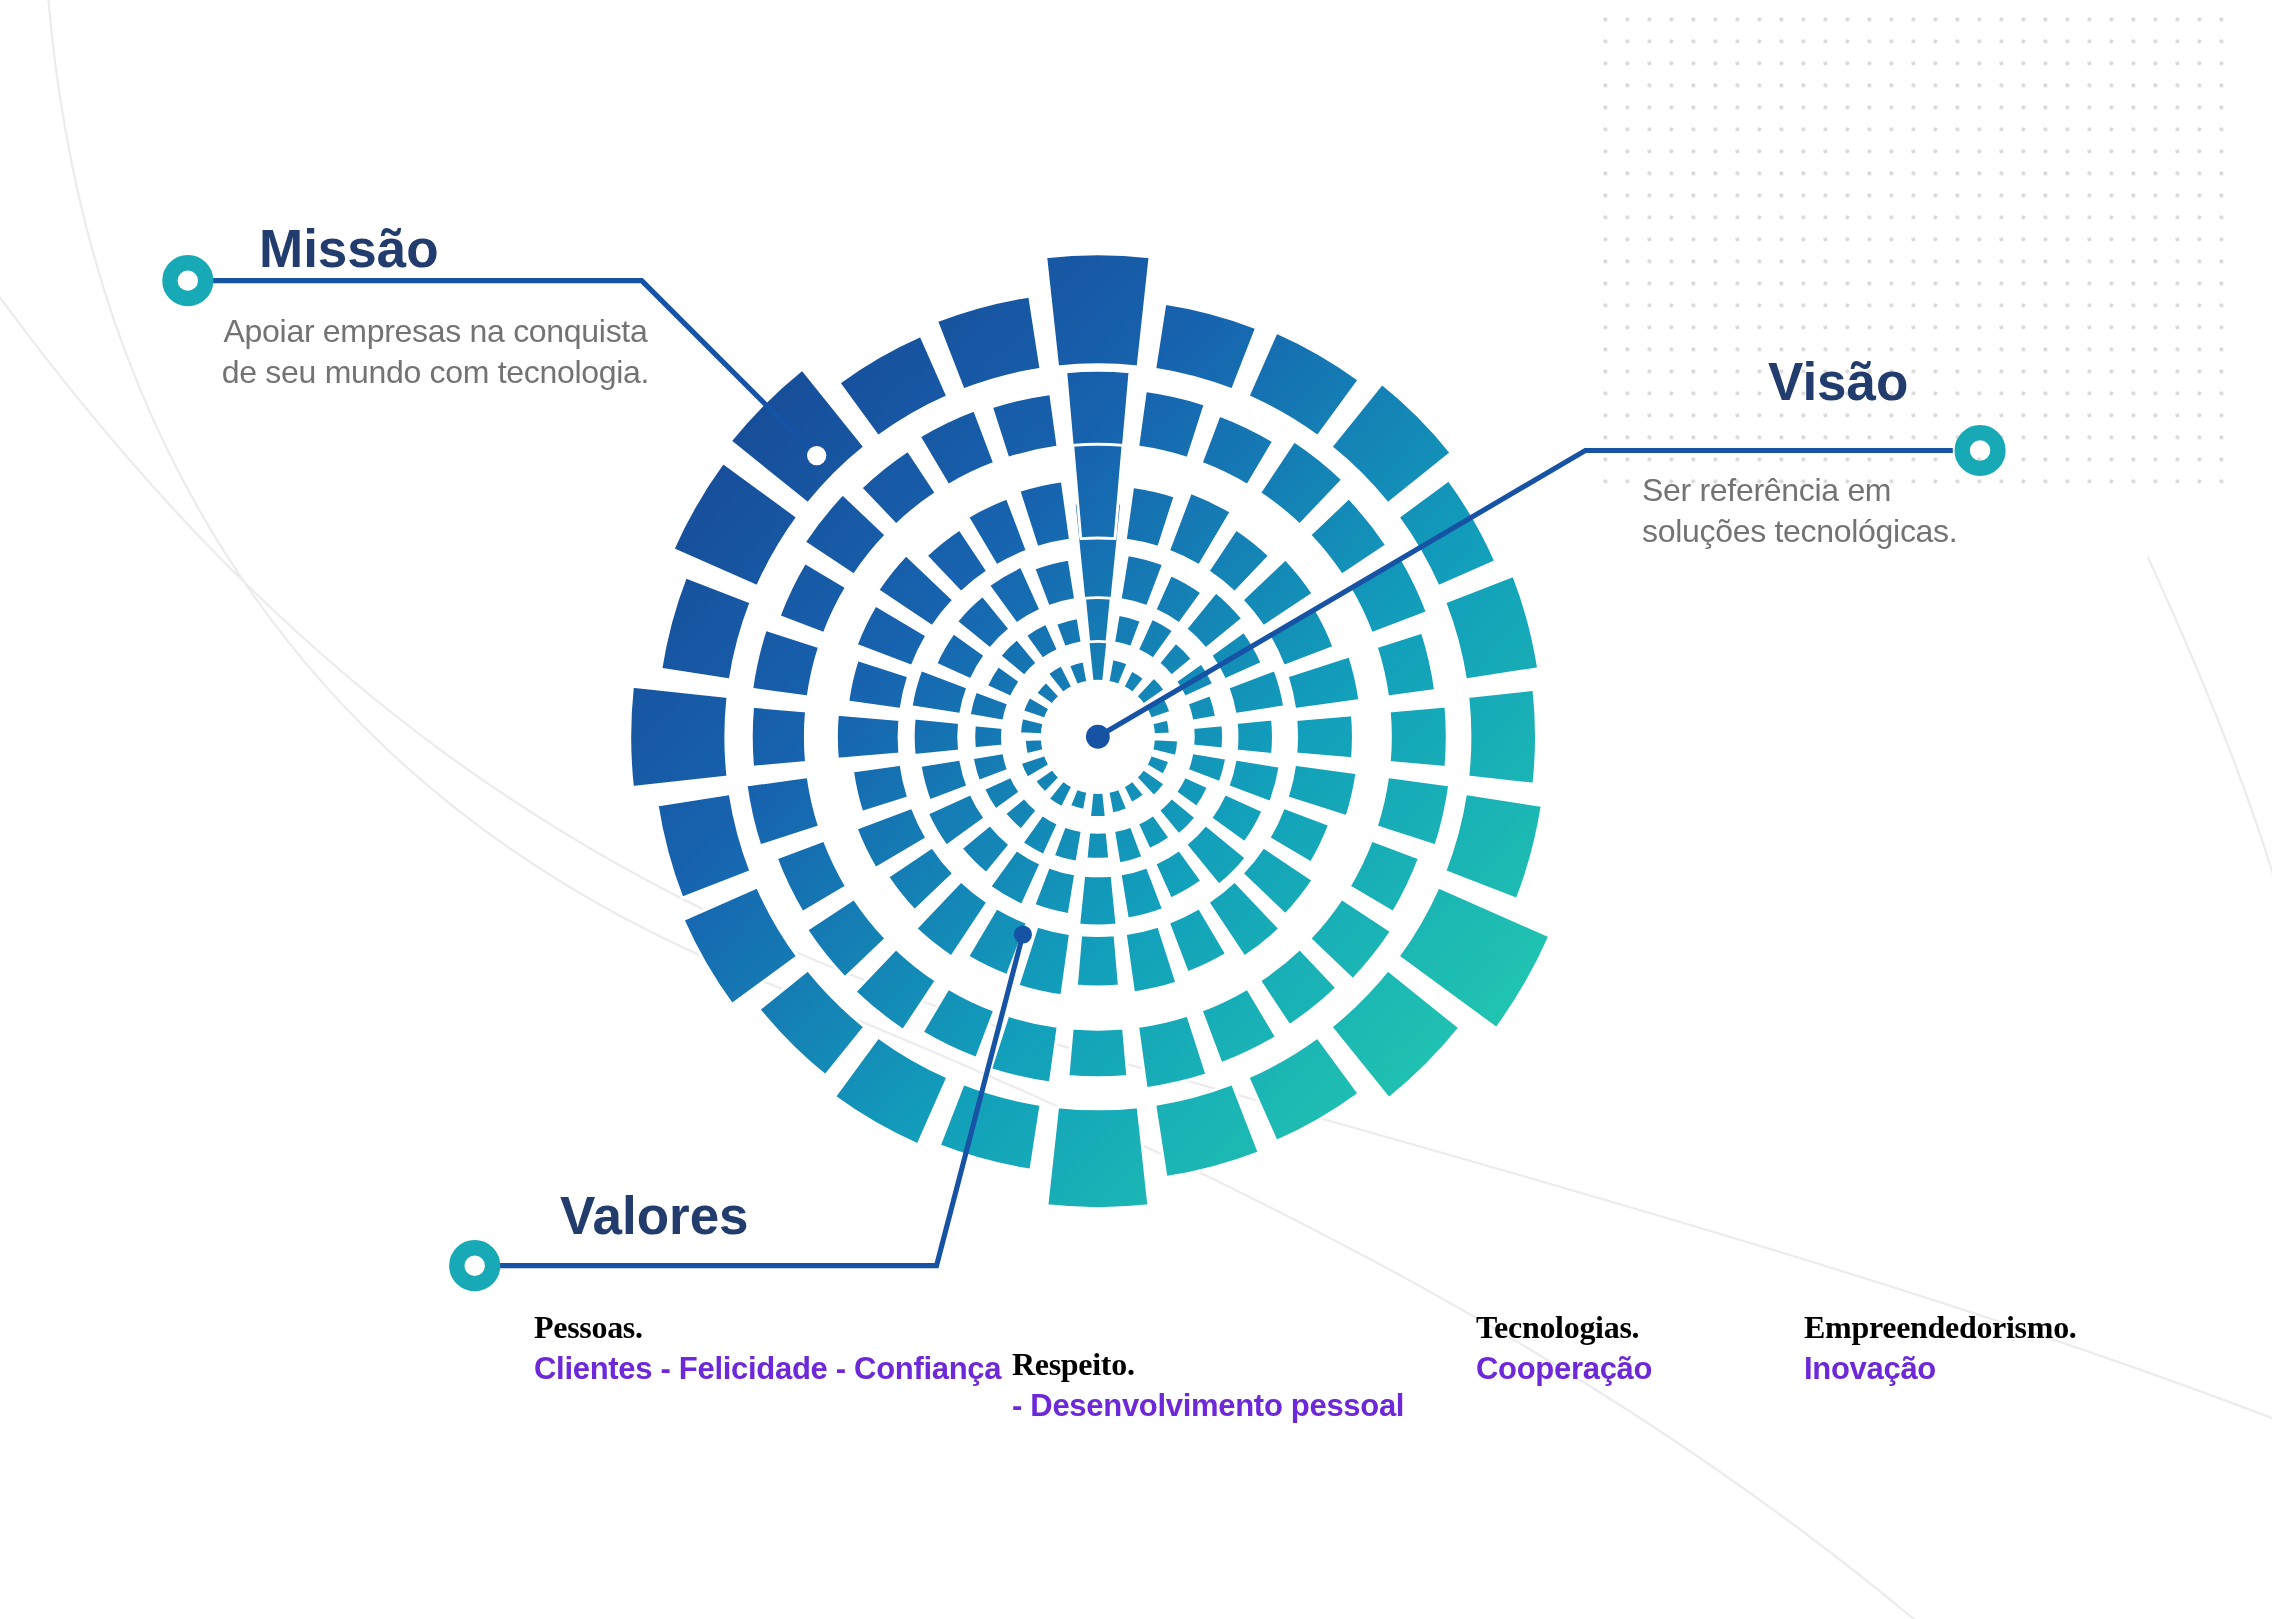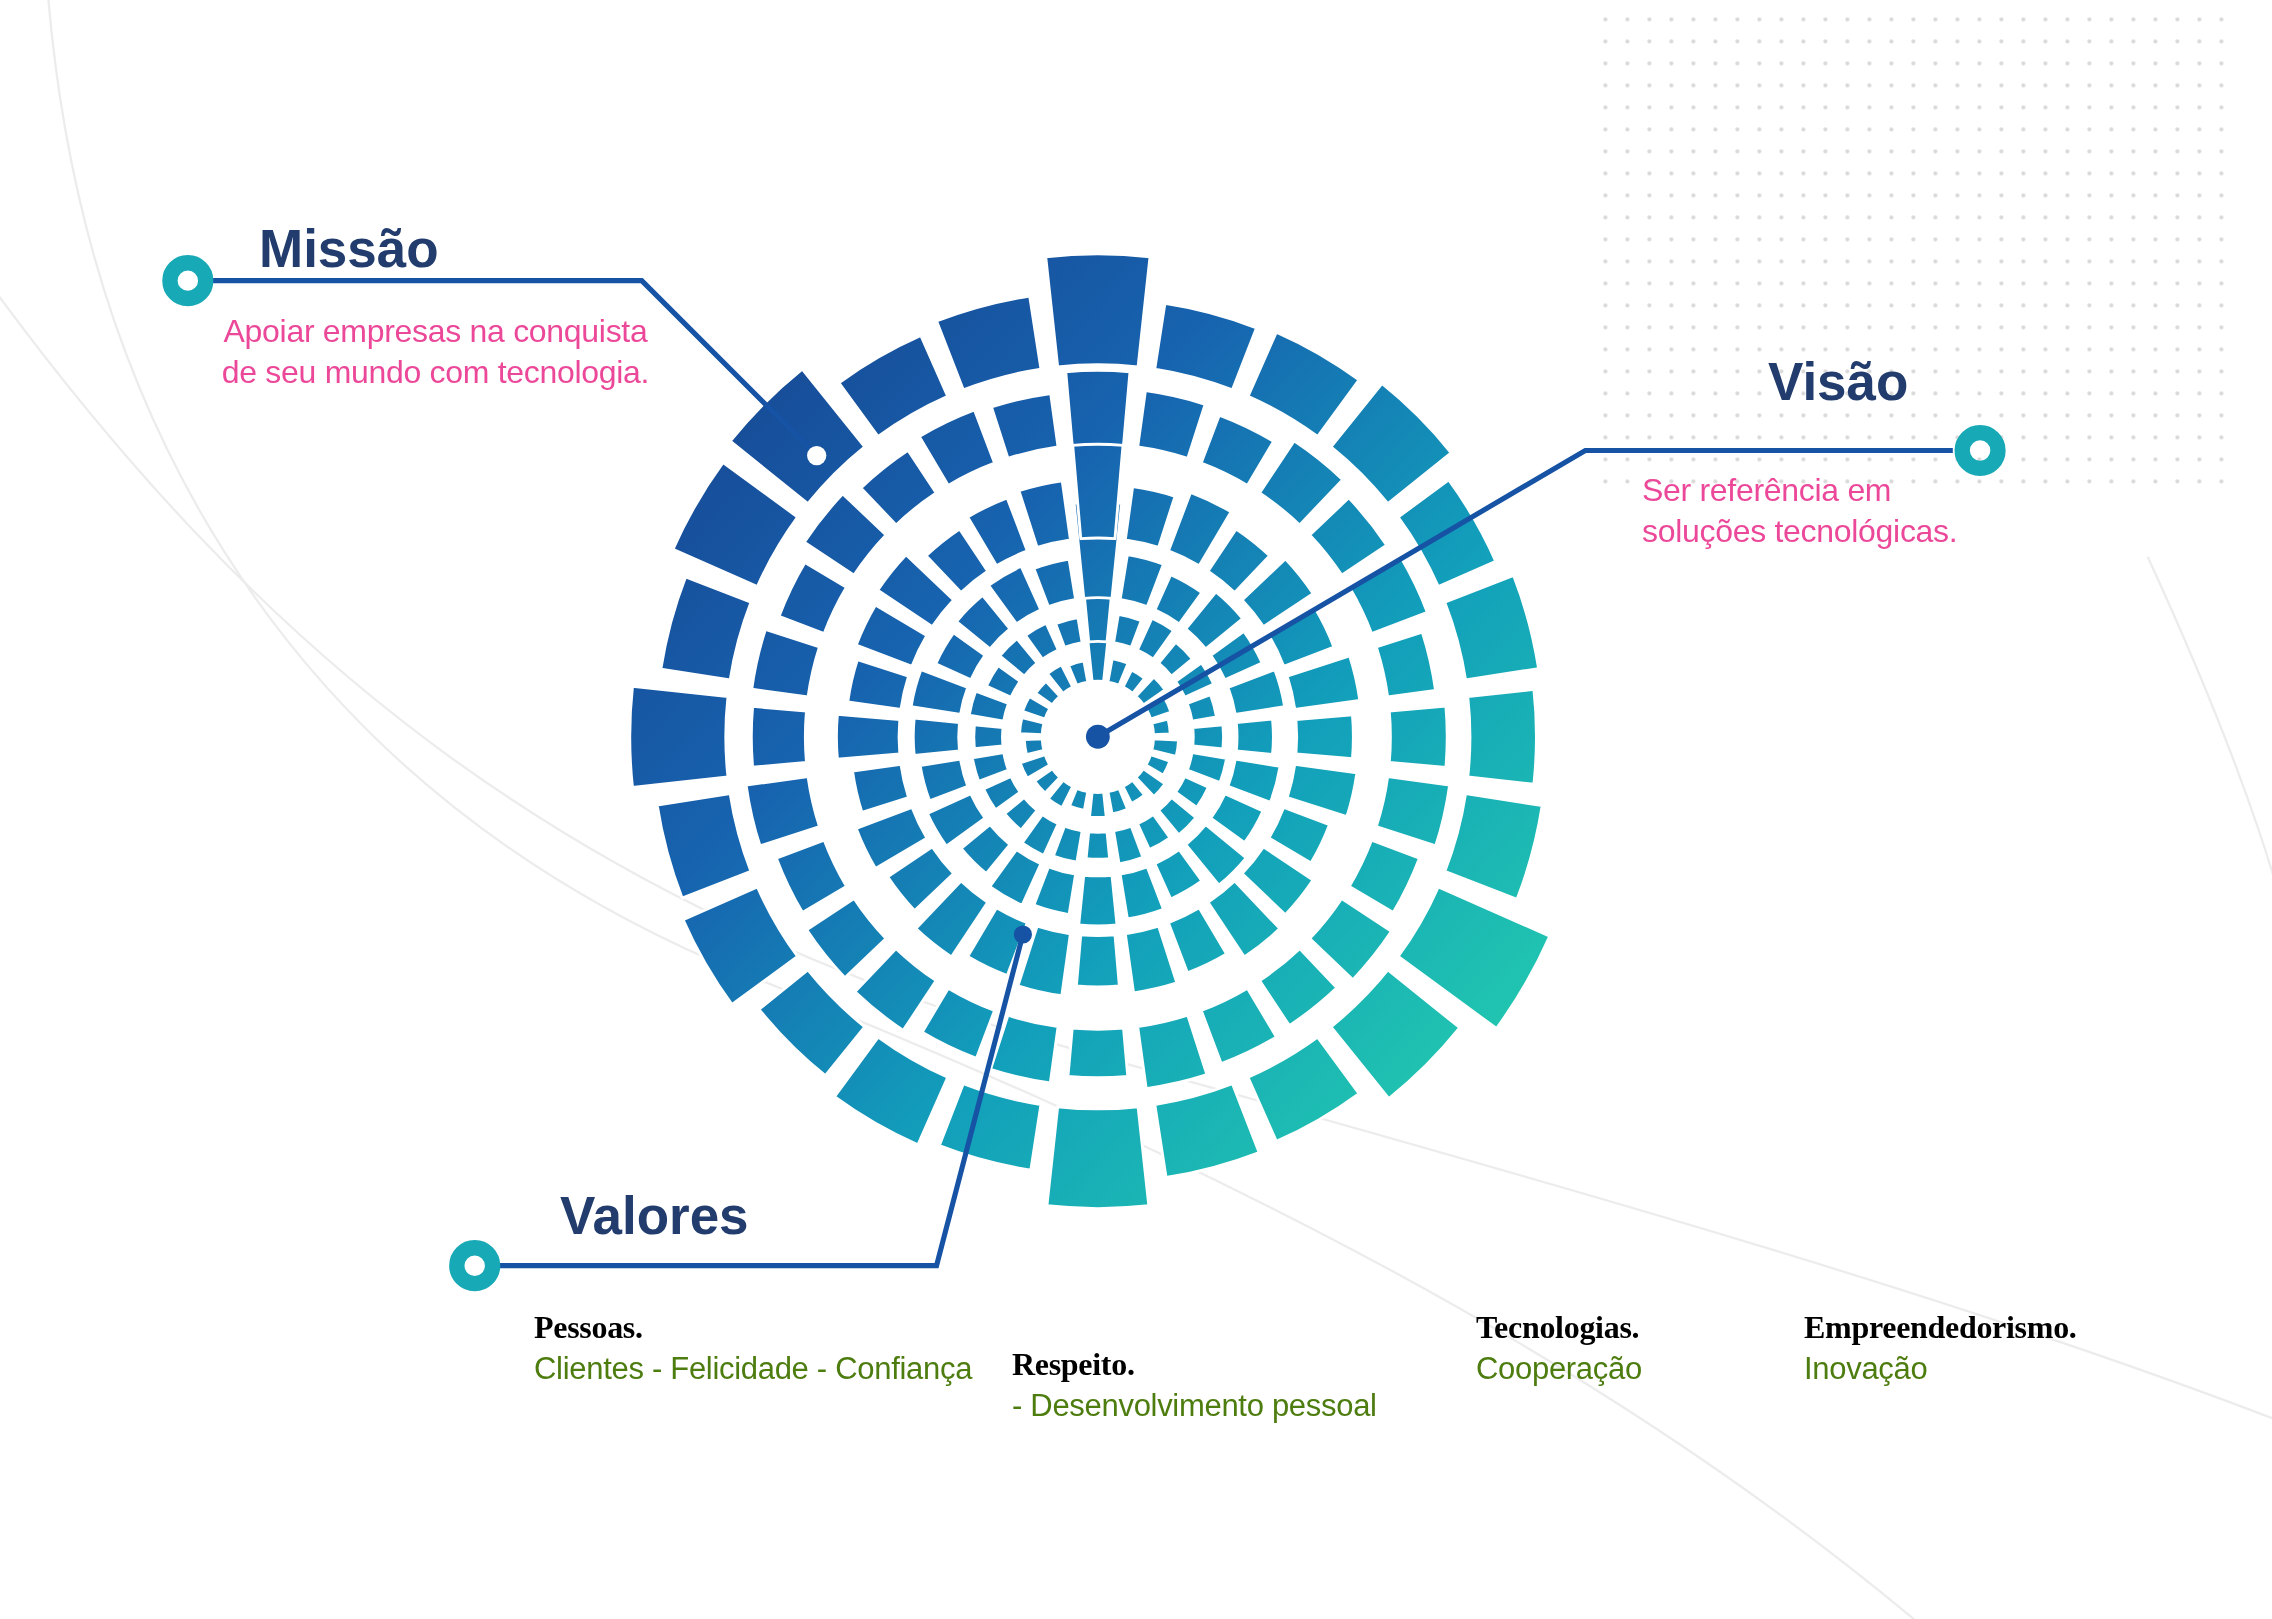--- a/index.html
+++ b/index.html
@@ -14,32 +14,32 @@
     background-image:radial-gradient(#d9d9d9 1.9px, rgba(255,255,255,0) 2.2px);
     background-size:22px 22px;
     background-position:3.4px 3.4px;
   }
   #figure-svg{left:0;top:0;}
   .section-title{
     font-size:53px;font-weight:700;color:#213C6D;letter-spacing:0;
     white-space:nowrap;line-height:1.1;
   }
   .body-text{
-    font-size:32px;color:#ec4899;line-height:41px;letter-spacing:-0.3px;
+    font-size:32px;color:#737373;line-height:41px;letter-spacing:-0.3px;
     white-space:nowrap;
   }
   #missao-title{left:259px;top:209px;margin-top:11px;}
   #missao-body{left:211px;top:311px;width:449px;text-align:center;}
   #visao-title{left:1768px;top:353px;}
   #visao-body{left:1642px;top:470px;text-align:left;}
   #valores-title{left:560px;top:1187px;}
   .values-row{left:0;top:1307px;width:2273px;height:182px;}
   .value-col{position:absolute;top:0;}
   .value-col .lead{font-size:32px;font-weight:700;color:#000;line-height:41px;letter-spacing:-0.3px;white-space:nowrap;font-family:Liberation Serif, serif;}
-  .value-col .vline{font-size:31px;font-weight:400;color:#4d7c0f;line-height:41px;letter-spacing:-0.3px;white-space:nowrap;}
+  .value-col .vline{font-size:31px;font-weight:700;color:#6d28d9;line-height:41px;letter-spacing:-0.3px;white-space:nowrap;}
   #value-col-1{left:534px;}
   #value-col-2{left:1012px;margin-top:37px;}
   #value-col-3{left:1476px;}
   #value-col-4{left:1804px;}
 </style>
 </head>
 <body>
 
 <div id="dot-grid" class="abs"></div>
 

